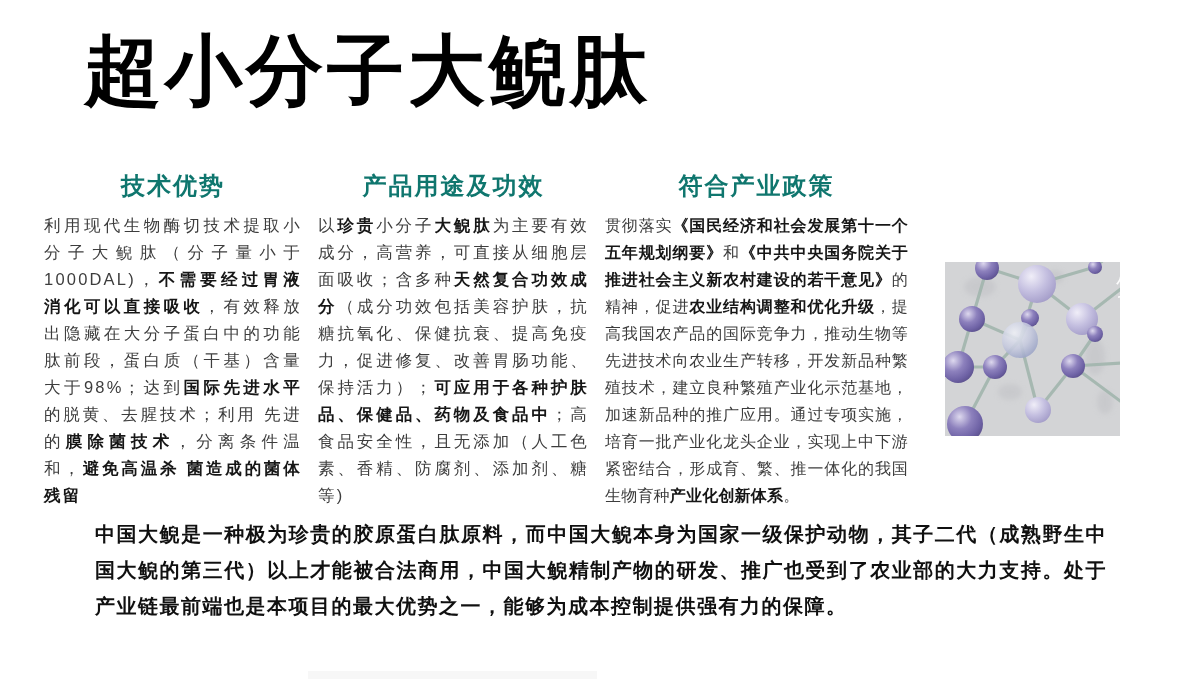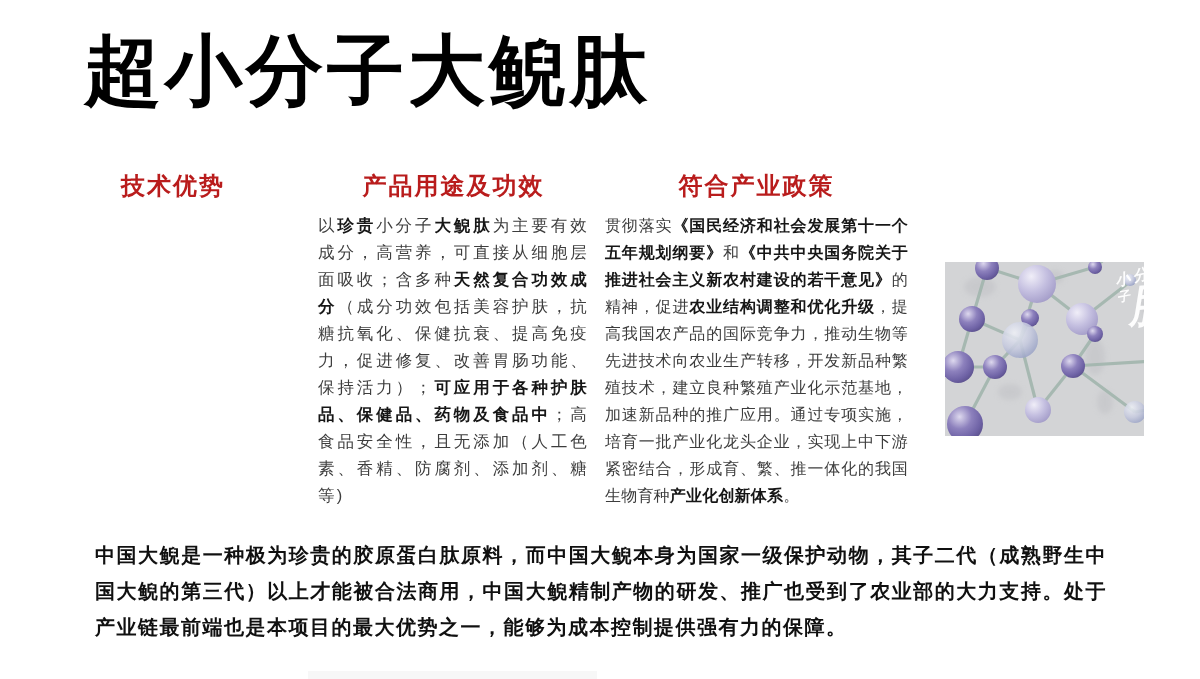--- a/index.html
+++ b/index.html
@@ -1,30 +1,30 @@
 <!DOCTYPE html>
 <html><head>
 <meta charset="utf-8">
 <style>
   html,body{margin:0;padding:0;background:#fff;}
   .slide{position:relative;width:1120px;height:679px;background:#ffffff;overflow:hidden;
-         font-family:"Liberation Sans","DejaVu Sans",sans-serif;padding-left:24px;}
+         font-family:"Liberation Sans","DejaVu Sans",sans-serif;}
   .title{position:absolute;left:84px;top:22px;font-size:77px;font-weight:700;color:#000;
          letter-spacing:4px;white-space:nowrap;line-height:1.25;}
   .col{position:absolute;top:170px;}
   .col1{left:44px;width:258px;}
   .col2{left:318px;width:271px;}
   .col3{left:605px;width:303px;}
-  .col-heading{margin:0;font-size:24px;font-weight:700;color:#b91c1c;text-align:center;
+  .col-heading{margin:0;font-size:24px;font-weight:700;color:#0f766e;text-align:center;
                letter-spacing:2px;line-height:32px;}
   .col-body{margin:10px 0 0 0;font-size:16.5px;line-height:27px;color:#3d3d3d;
             text-align:justify;text-justify:inter-character;letter-spacing:2.2px;}
   .col3 .col-body{font-size:16px;letter-spacing:0.2px;}
   .bd{font-weight:700;color:#161616;}
-  .bottom-para{position:absolute;left:95px;top:537px;width:1012px;margin:0;
+  .bottom-para{position:absolute;left:95px;top:516px;width:1012px;margin:0;
                font-size:20px;font-weight:700;color:#101010;line-height:36px;
                text-align:justify;text-justify:inter-character;letter-spacing:1.5px;}
   .photo{position:absolute;left:945px;top:262px;width:255px;height:174px;margin:0;
          overflow:hidden;background:#d3d4d6;}
   .photo svg{position:absolute;left:0;top:0;}
   .logo-part{position:absolute;color:#fff;font-weight:700;font-style:italic;opacity:.96;
              font-family:"DejaVu Serif","Liberation Serif",serif;}
   .logo-a{left:170px;top:6px;font-size:15px;transform:rotate(-14deg);letter-spacing:3px;}
   .logo-b{left:172px;top:26px;font-size:13px;transform:rotate(-10deg);}
   .logo-c{left:183px;top:14px;font-size:44px;transform:rotate(-5deg);}
@@ -37,20 +37,21 @@
 </style>
 </head>
 <body>
 
 <div class="slide">
 
   <div class="title">超小分子大鲵肽</div>
 
   <section class="col col1">
     <h2 class="col-heading">技术优势</h2>
+    <p class="col-body"><span>利用现代生物酶切技术提取小分子大鲵肽（分子量小于1000DAL)，</span><span class="bd">不需要经过胃液消化可以直接吸收</span><span>，有效释放出隐藏在大分子蛋白中的功能肽前段，蛋白质（干基）含量大于98%；达到</span><span class="bd">国际先进水平</span><span>的脱黄、去腥技术；利用 先进的</span><span class="bd">膜除菌技术</span><span>，分离条件温和，</span><span class="bd">避免高温杀 菌造成的菌体残留</span></p>
   </section>
 
   <section class="col col3">
     <h2 class="col-heading">符合产业政策</h2>
     <p class="col-body"><span>贯彻落实</span><span class="bd">《国民经济和社会发展第十一个五年规划纲要》</span><span>和</span><span class="bd">《中共中央国务院关于推进社会主义新农村建设的若干意见》</span><span>的精神，促进</span><span class="bd">农业结构调整和优化升级</span><span>，提高我国农产品的国际竞争力，推动生物等先进技术向农业生产转移，开发新品种繁殖技术，建立良种繁殖产业化示范基地，加速新品种的推广应用。通过专项实施，培育一批产业化龙头企业，实现上中下游紧密结合，形成育、繁、推一体化的我国生物育种</span><span class="bd">产业化创新体系</span><span>。</span></p>
   </section>
 
   <section class="col col2">
     <h2 class="col-heading">产品用途及功效</h2>
     <p class="col-body"><span>以</span><span class="bd">珍贵</span><span>小分子</span><span class="bd">大鲵肽</span><span>为主要有效成分，高营养，可直接从细胞层面吸收；含多种</span><span class="bd">天然复合功效成分</span><span>（成分功效包括美容护肤，抗糖抗氧化、保健抗衰、提高免疫力，促进修复、改善胃肠功能、保持活力）；</span><span class="bd">可应用于各种护肤品、保健品、药物及食品中</span><span>；高食品安全性，且无添加（人工色素、香精、防腐剂、添加剂、糖等)</span></p>

